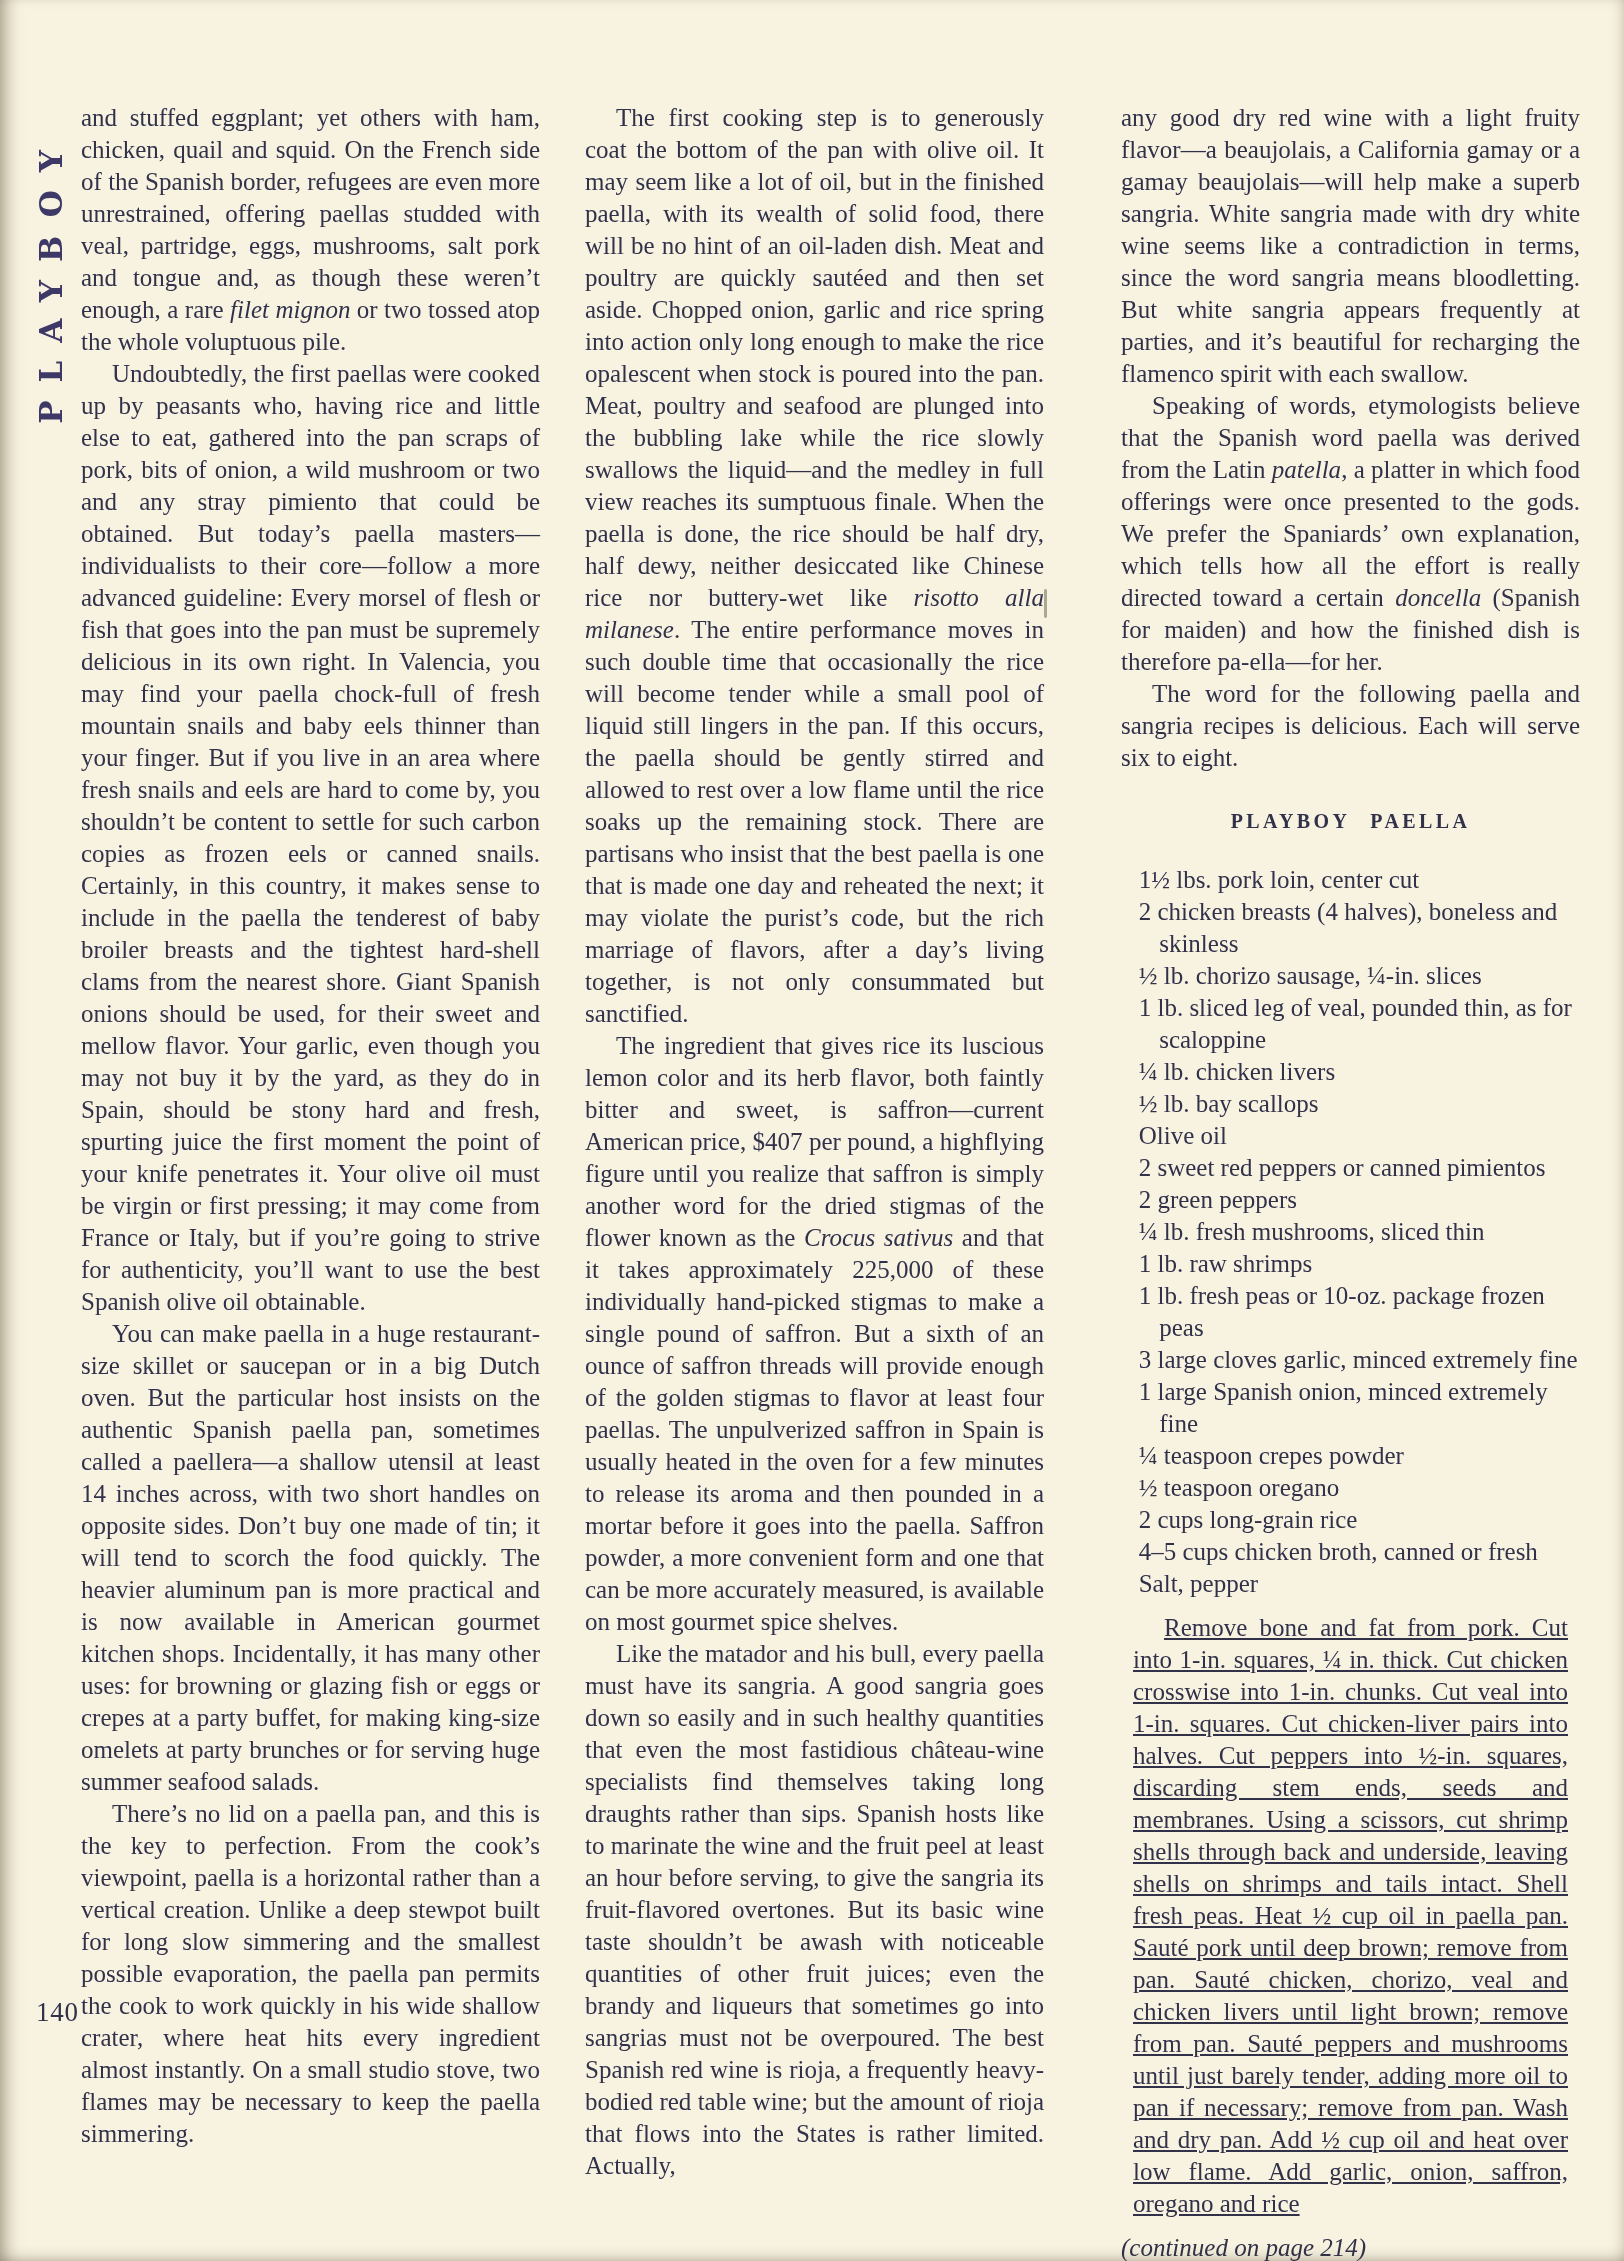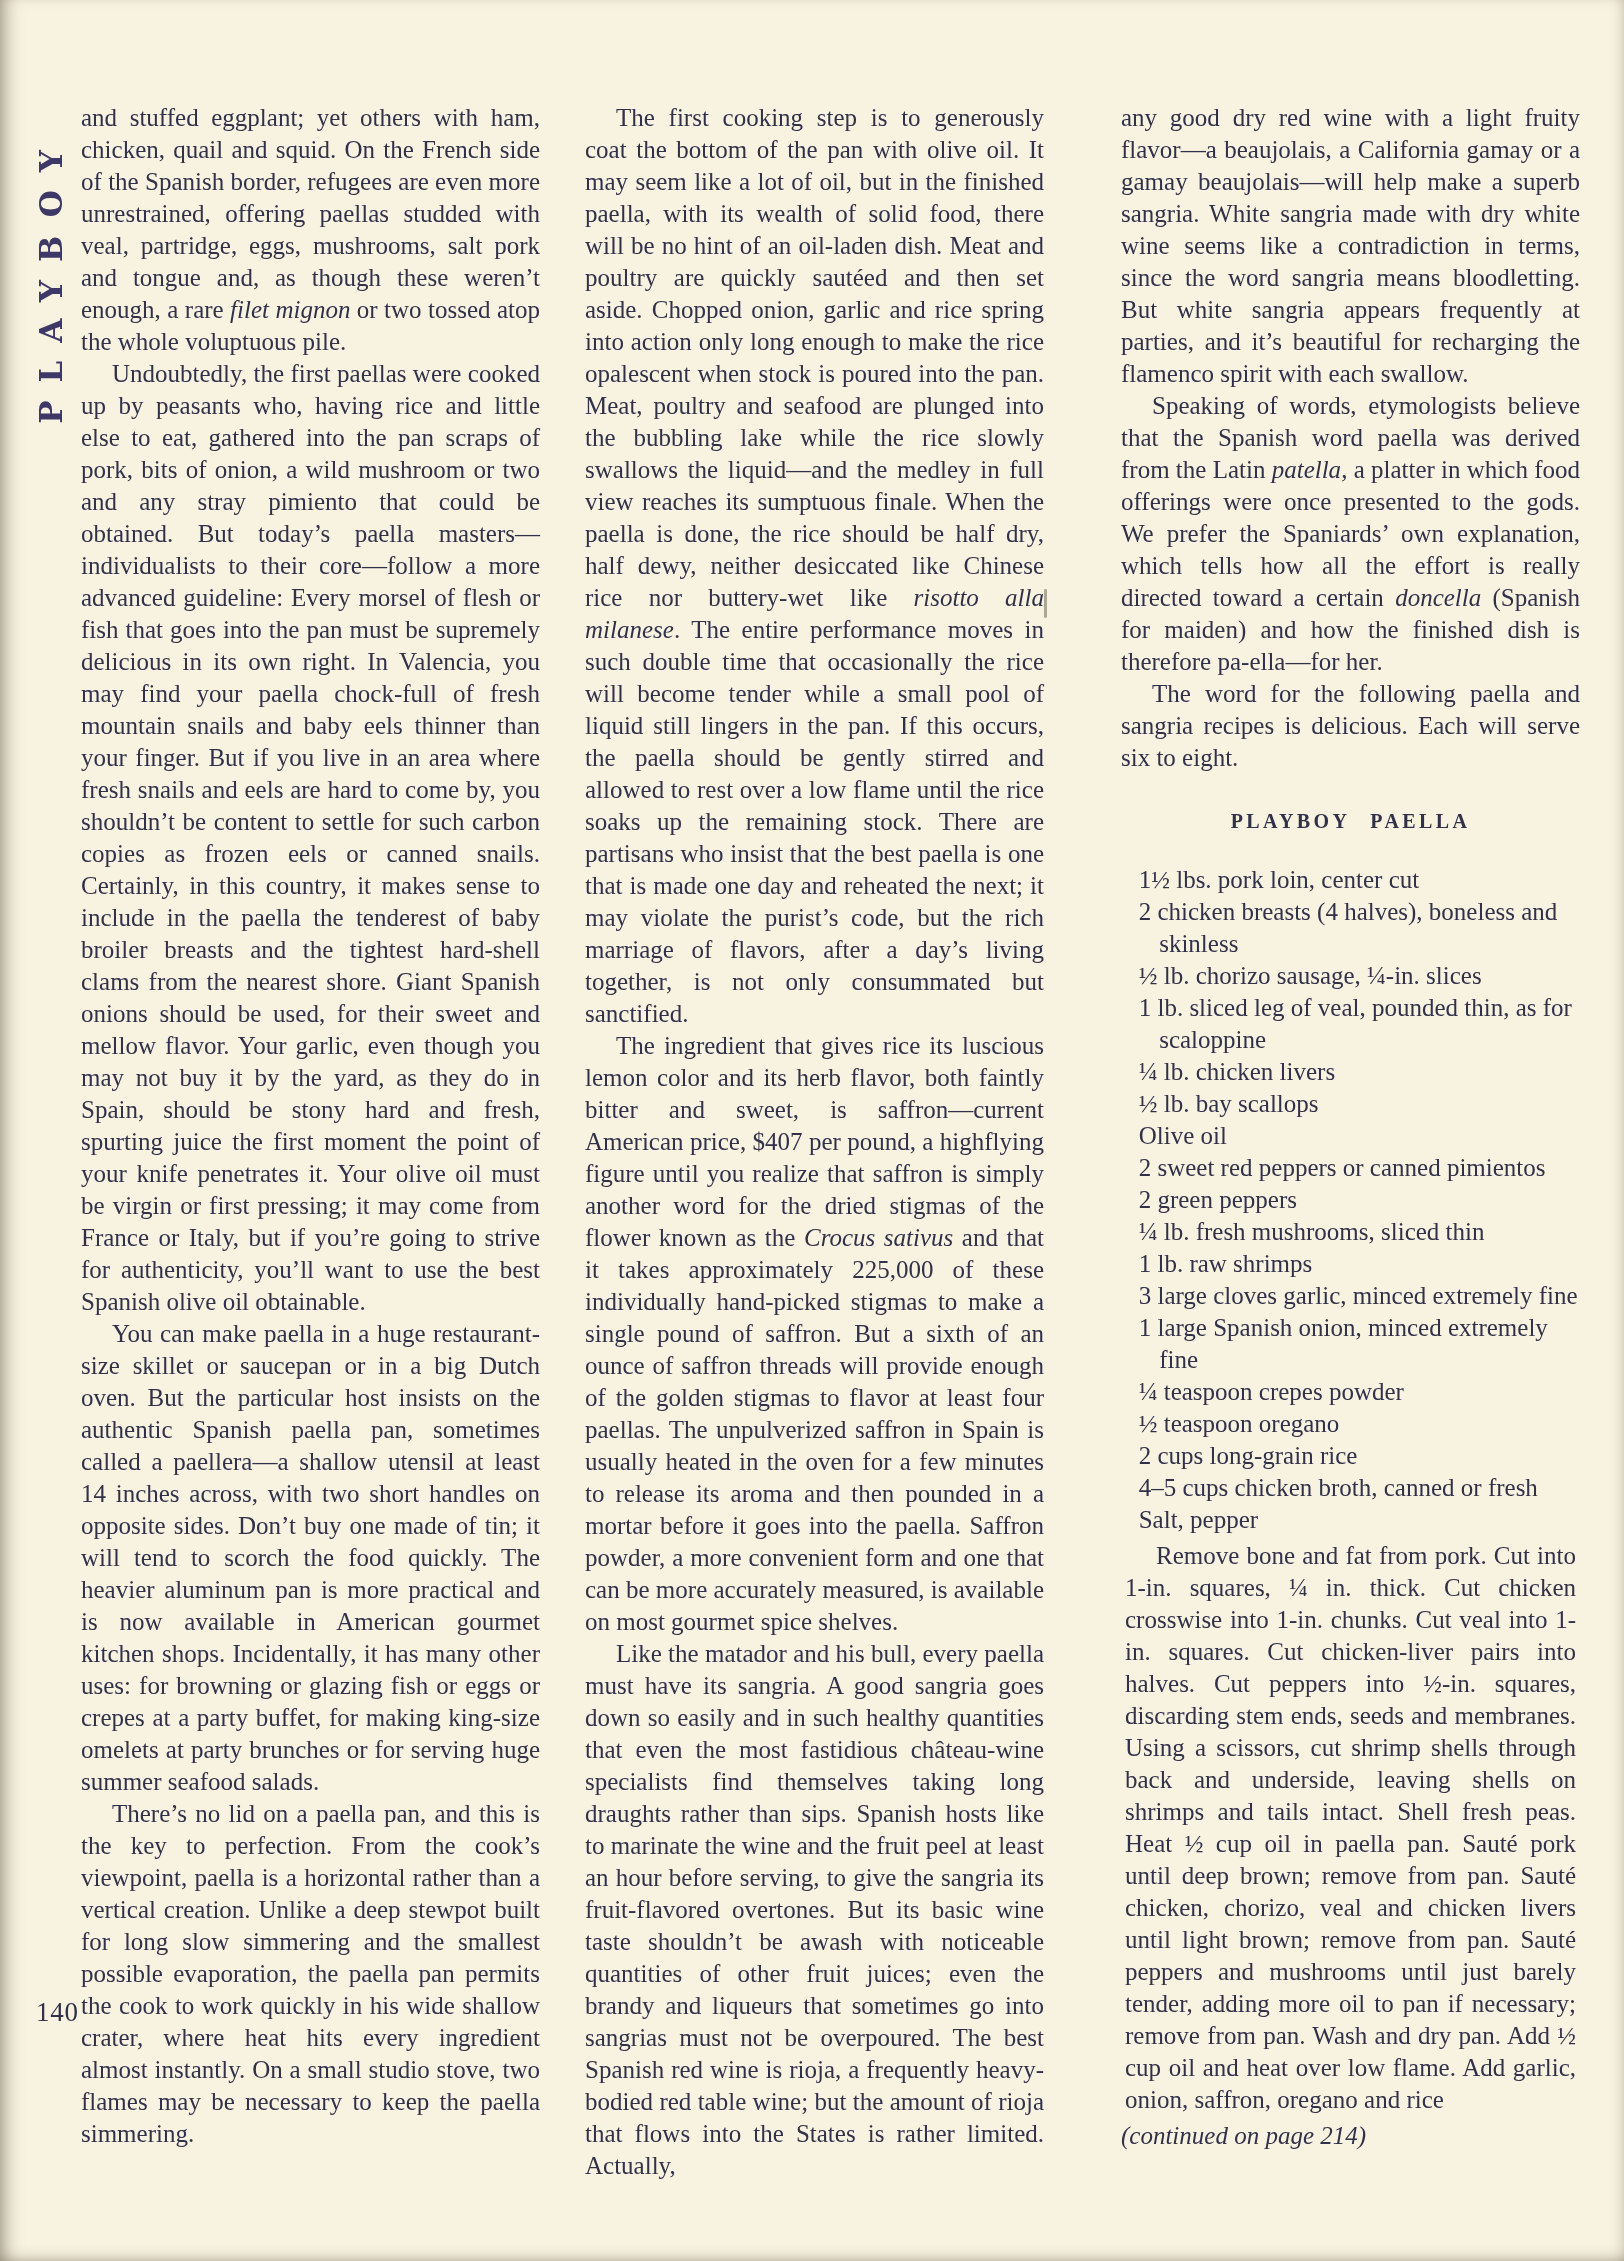--- a/index.html
+++ b/index.html
@@ -55,21 +55,21 @@
     letter-spacing:3.4px;
     word-spacing:12.3px;
     text-indent:0;
   }
   ul.ingredients{
     list-style:none;margin:0;padding:0 0 0 8.2px;
   }
   ul.ingredients li{
     padding-left:30px;text-indent:-20.5px;text-align:left;
   }
-  .directions{margin:4px;text-indent:31px;}
+  .directions{margin:12px;text-indent:31px;text-decoration:underline;}
   .continued{margin:0;text-align:left;font-style:italic;}
   .page-number{
     position:absolute;left:36px;top:1997px;
     font-size:27px;letter-spacing:0.7px;
   }
   .scan-mark{
     position:absolute;left:1044px;top:589px;width:2.7px;height:29px;
     background:rgba(110,105,90,.55);border-radius:1.4px;
   }
 </style>
@@ -107,20 +107,21 @@
         <li>2 chicken breasts (4 halves), boneless and skinless</li>
         <li>½ lb. chorizo sausage, ¼-in. slices</li>
         <li>1 lb. sliced leg of veal, pounded thin, as for scaloppine</li>
         <li>¼ lb. chicken livers</li>
         <li>½ lb. bay scallops</li>
         <li>Olive oil</li>
         <li>2 sweet red peppers or canned pimientos</li>
         <li>2 green peppers</li>
         <li>¼ lb. fresh mushrooms, sliced thin</li>
         <li>1 lb. raw shrimps</li>
+        <li>1 lb. fresh peas or 10-oz. package frozen peas</li>
         <li>3 large cloves garlic, minced extremely fine</li>
         <li>1 large Spanish onion, minced extremely fine</li>
         <li>¼ teaspoon crepes powder</li>
         <li>½ teaspoon oregano</li>
         <li>2 cups long-grain rice</li>
         <li>4–5 cups chicken broth, canned or fresh</li>
         <li>Salt, pepper</li>
       </ul>
     <p class="para directions">Remove bone and fat from pork. Cut into 1-in. squares, ¼ in. thick. Cut chicken crosswise into 1-in. chunks. Cut veal into 1-in. squares. Cut chicken-liver pairs into halves. Cut peppers into ½-in. squares, discarding stem ends, seeds and membranes. Using a scissors, cut shrimp shells through back and underside, leaving shells on shrimps and tails intact. Shell fresh peas. Heat ½ cup oil in paella pan. Sauté pork until deep brown; remove from pan. Sauté chicken, chorizo, veal and chicken livers until light brown; remove from pan. Sauté peppers and mushrooms until just barely tender, adding more oil to pan if necessary; remove from pan. Wash and dry pan. Add ½ cup oil and heat over low flame. Add garlic, onion, saffron, oregano and rice</p>
     <p class="continued">(continued on page 214)</p>

